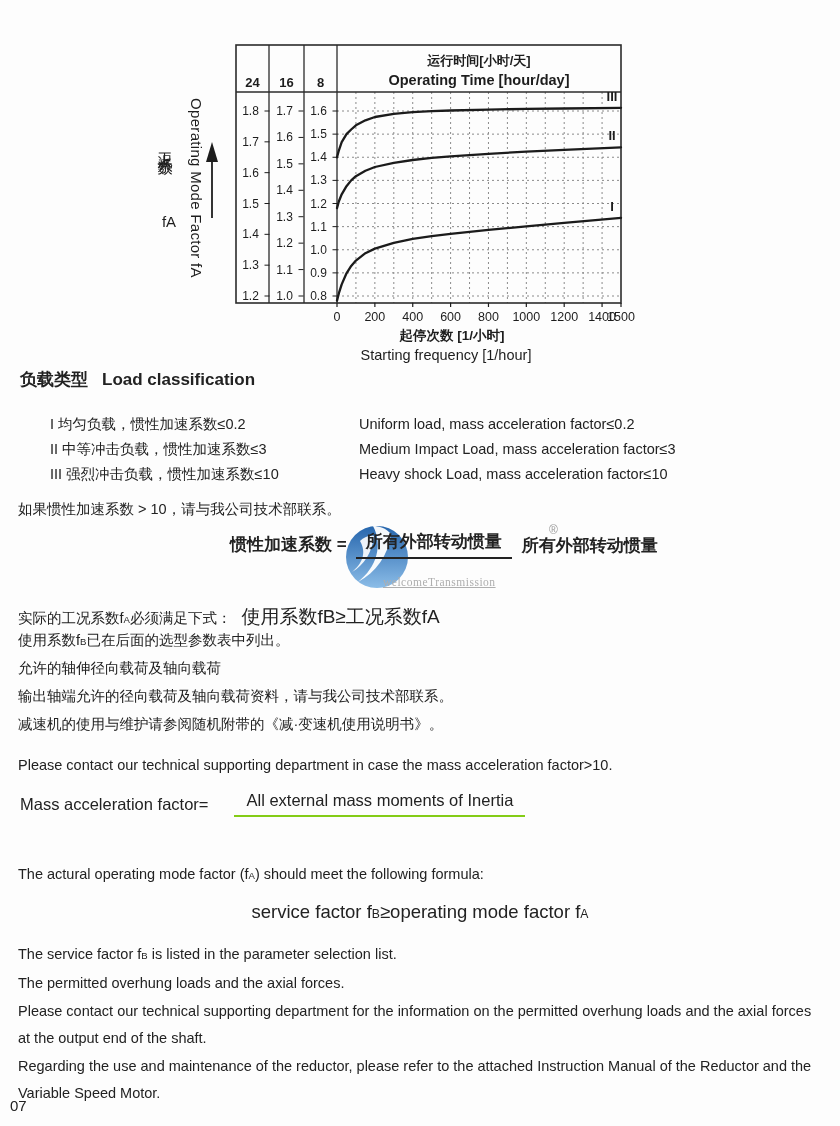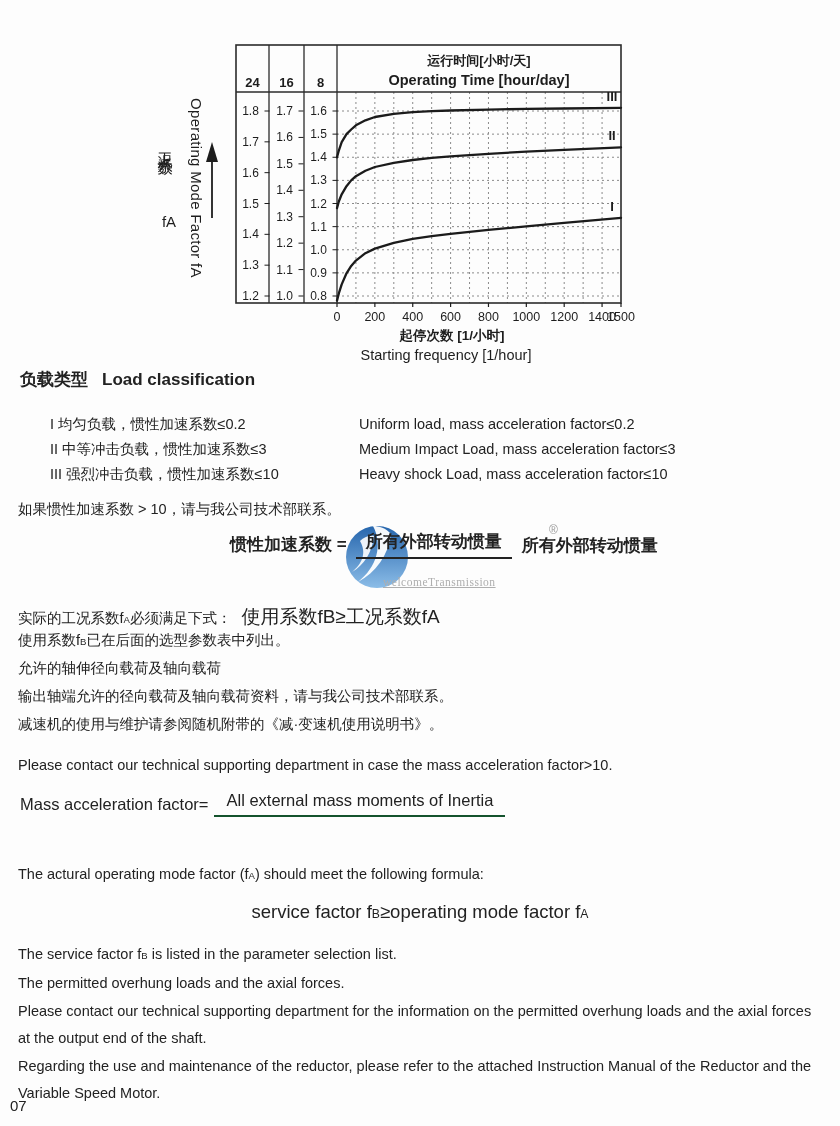--- a/index.html
+++ b/index.html
@@ -39,24 +39,24 @@
   #wm-logo{left:343px;top:523px;width:68px;height:68px;z-index:1;}
   .wm-text{left:383px;top:576px;font-size:11.5px;color:#aeaeae;letter-spacing:.5px;
     font-family:"Liberation Serif","DejaVu Serif",serif;z-index:1;text-decoration:underline;}
   .wm-reg{left:549px;top:523px;font-size:12px;color:#9a9a9a;z-index:1;}
 
   .zh-req{left:18px;top:604px;font-size:14.5px;}
   .zh-req .big{font-size:19px;margin-left:10px;}
   .zh-lines{left:18px;top:627px;font-size:14.5px;line-height:27px;width:806px;}
 
   .en-note1{left:18px;top:757px;font-size:14.5px;}
-  .formula-en{left:20px;top:791px;display:flex;align-items:center;}
+  .formula-en{left:20px;top:791px;display:flex;align-items:center;gap:20px;}
   .formula-en .lhs{font-size:16.5px;margin-right:6px;}
   .formula-en .frac{font-size:16.5px;}
-  .formula-en .frac .num{border-bottom:2px solid #14532d;padding:0 12px 5px;}
+  .formula-en .frac .num{border-bottom:2px solid #84cc16;padding:0 12px 5px;}
   .formula-en .frac .den{padding:5px 12px 0;}
 
   .en-intro{left:18px;top:866px;font-size:14.5px;}
   .service-formula{left:20px;top:901px;width:800px;text-align:center;font-size:18.5px;}
   .en-lines{left:18px;top:941px;width:800px;font-size:14.5px;line-height:26.5px;}
   .page-number{left:10px;top:1097px;font-size:15px;}
 
   .sub{font-size:66%;}
 </style>
 </head>

